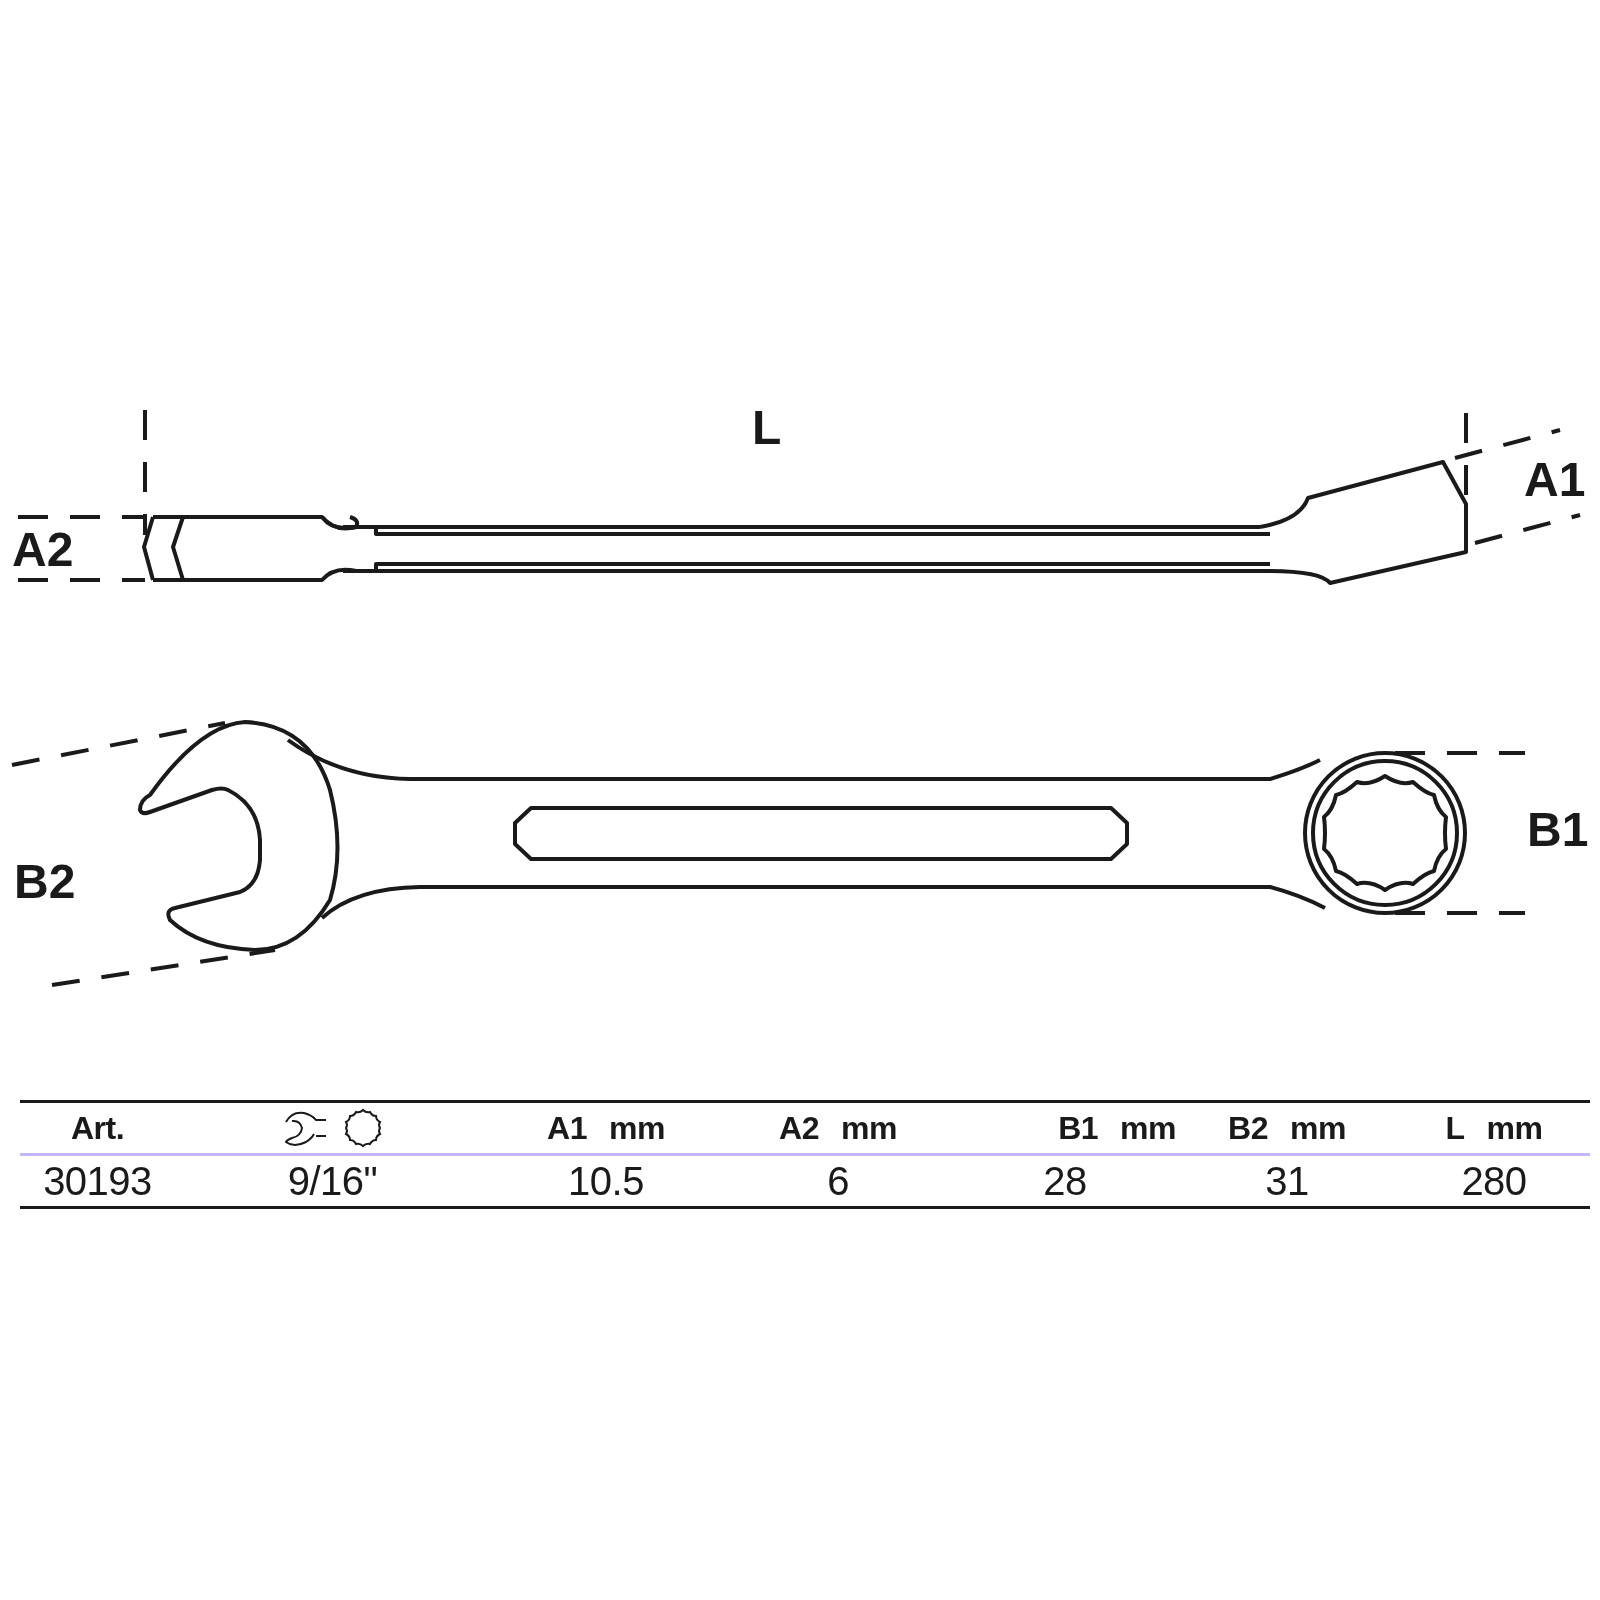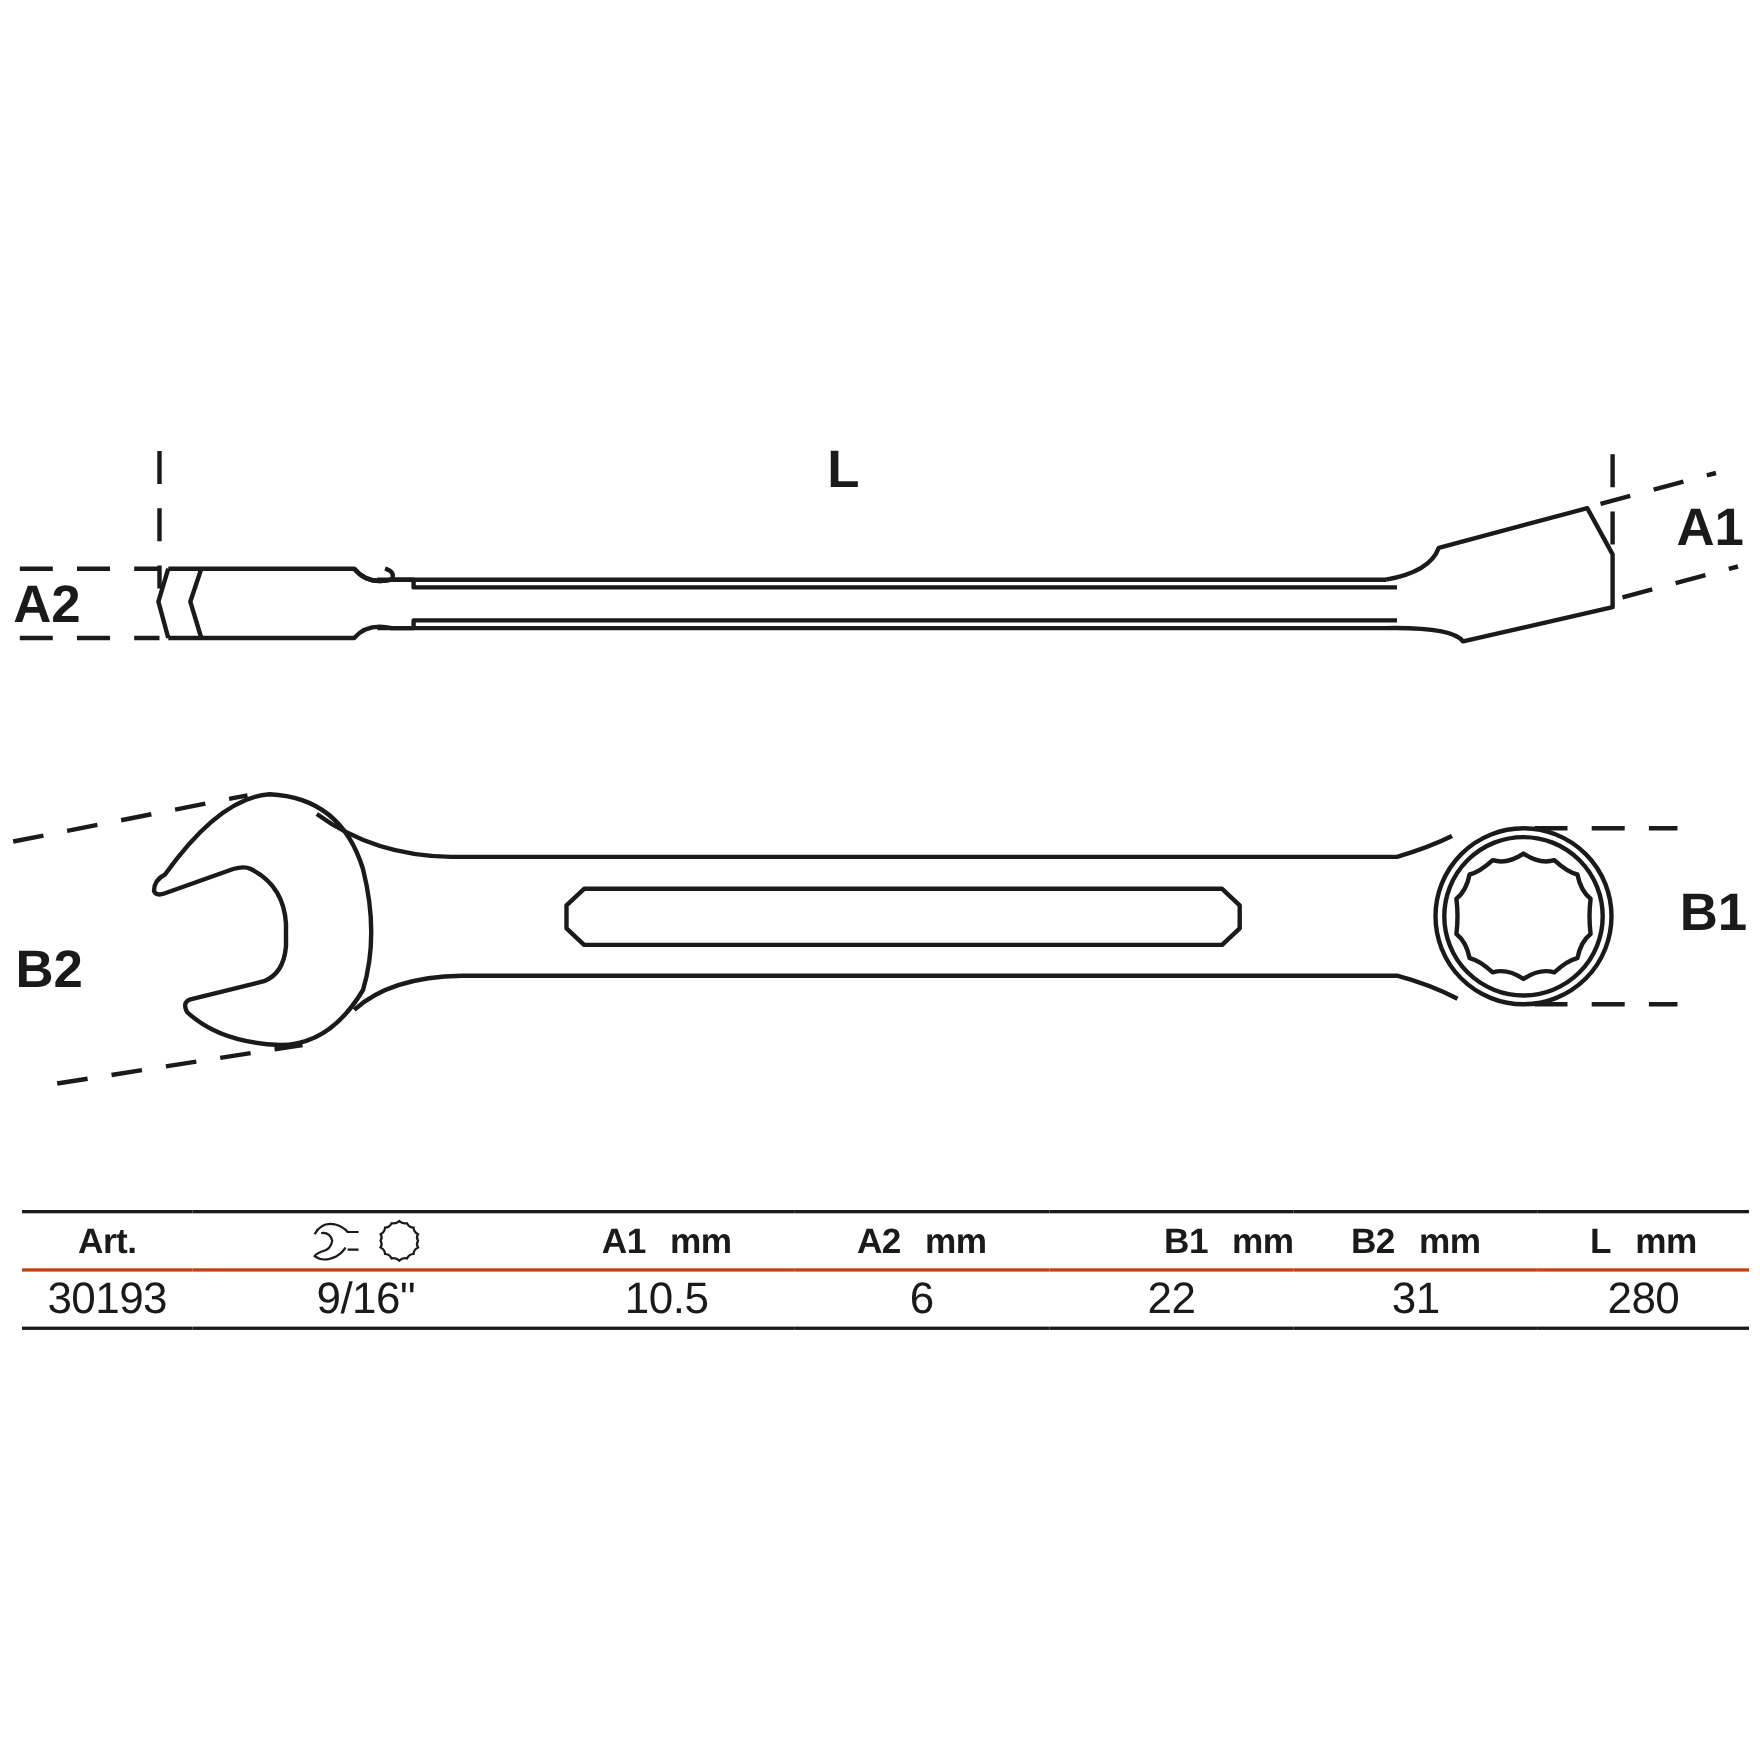--- a/index.html
+++ b/index.html
@@ -1,21 +1,21 @@
 <!DOCTYPE html>
 <html><head>
 <meta charset="utf-8">
 <style>
   html, body { margin:0; padding:0; background:#ffffff; }
   body { width:1600px; height:1600px; position:relative; overflow:hidden; font-family:"Liberation Sans", sans-serif; color:#1a1a1a; }
   svg.drawing { position:absolute; left:0; top:0; width:1600px; height:1600px; }
   .dim-label { position:absolute; font-family:"Liberation Sans", sans-serif; font-weight:bold; font-size:48px; color:#1a1a1a; line-height:1; }
   .spec-table { position:absolute; left:20px; top:1100px; width:1570px; border-collapse:collapse; font-family:"Liberation Sans", sans-serif; }
   .spec-table th, .spec-table td { text-align:center; padding:0; color:#1a1a1a; }
-  .spec-table thead tr { border-top:3px solid #1a1a1a; border-bottom:3px solid #c2410c; }
+  .spec-table thead tr { border-top:3px solid #1a1a1a; border-bottom:3px solid #c4b5fd; }
   .spec-table tbody tr { border-bottom:3px solid #1a1a1a; }
   .spec-table th { font-weight:bold; font-size:32px; height:50px; font-stretch:condensed; letter-spacing:-0.5px; }
   .spec-table td { font-size:40px; height:50px; letter-spacing:-0.5px; }
   .hdr-unit { margin-left:22px;margin-top:33px; }
   .size-icons { display:inline-flex; align-items:center; gap:14px; vertical-align:middle; }
 </style>
 </head>
 <body>
 
 <svg class="drawing" viewBox="0 0 1600 1600" xmlns="http://www.w3.org/2000/svg">
@@ -114,18 +114,18 @@
       <th style="width:222px;"><span>B2</span><span class="hdr-unit">mm</span></th>
       <th><span>L</span><span class="hdr-unit">mm</span></th>
     </tr>
   </thead>
   <tbody>
     <tr>
       <td>30193</td>
       <td>9/16"</td>
       <td>10.5</td>
       <td>6</td>
-      <td>22</td>
+      <td>28</td>
       <td>31</td>
       <td>280</td>
     </tr>
   </tbody>
 </table>
 
 </body></html>

